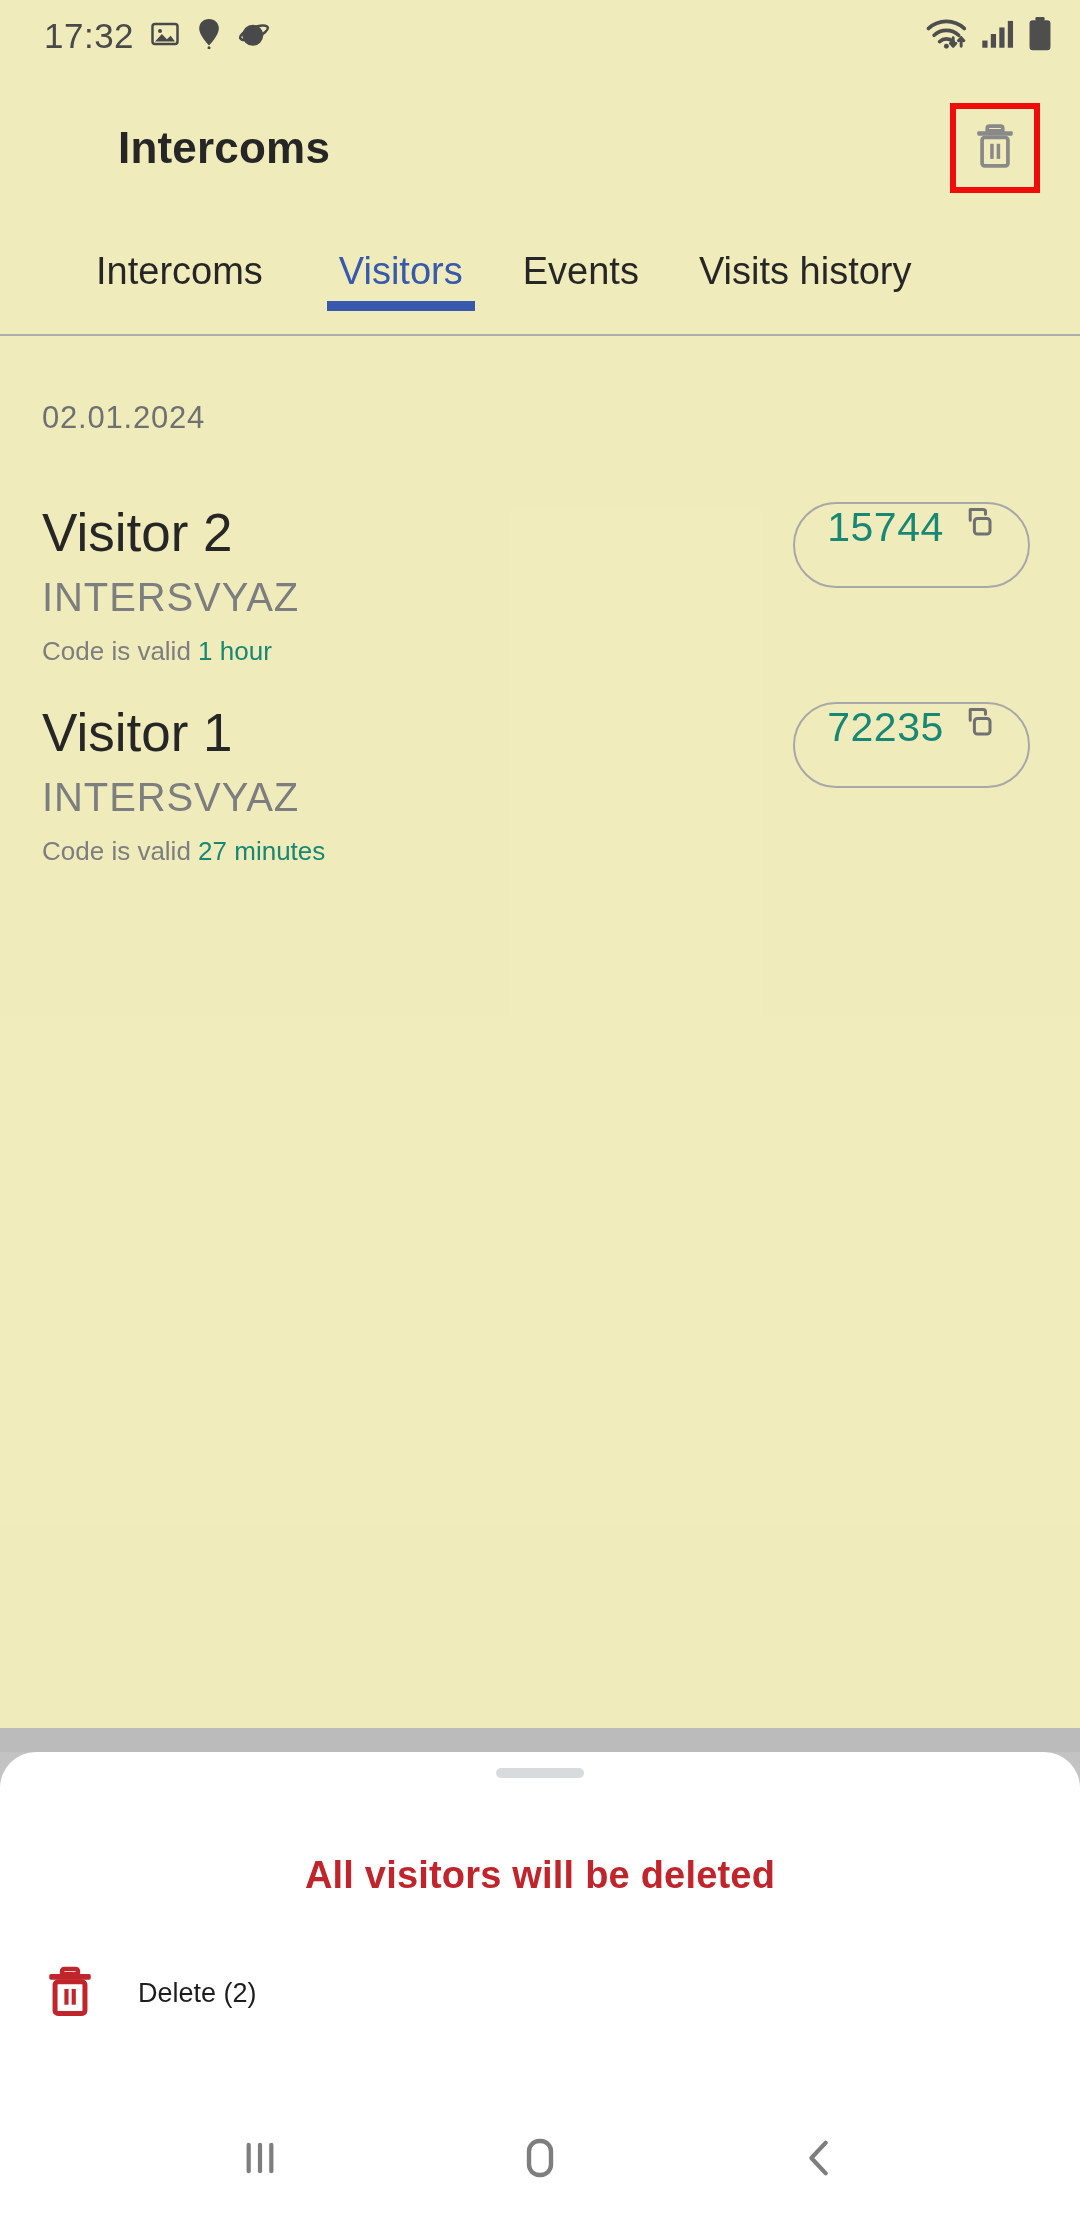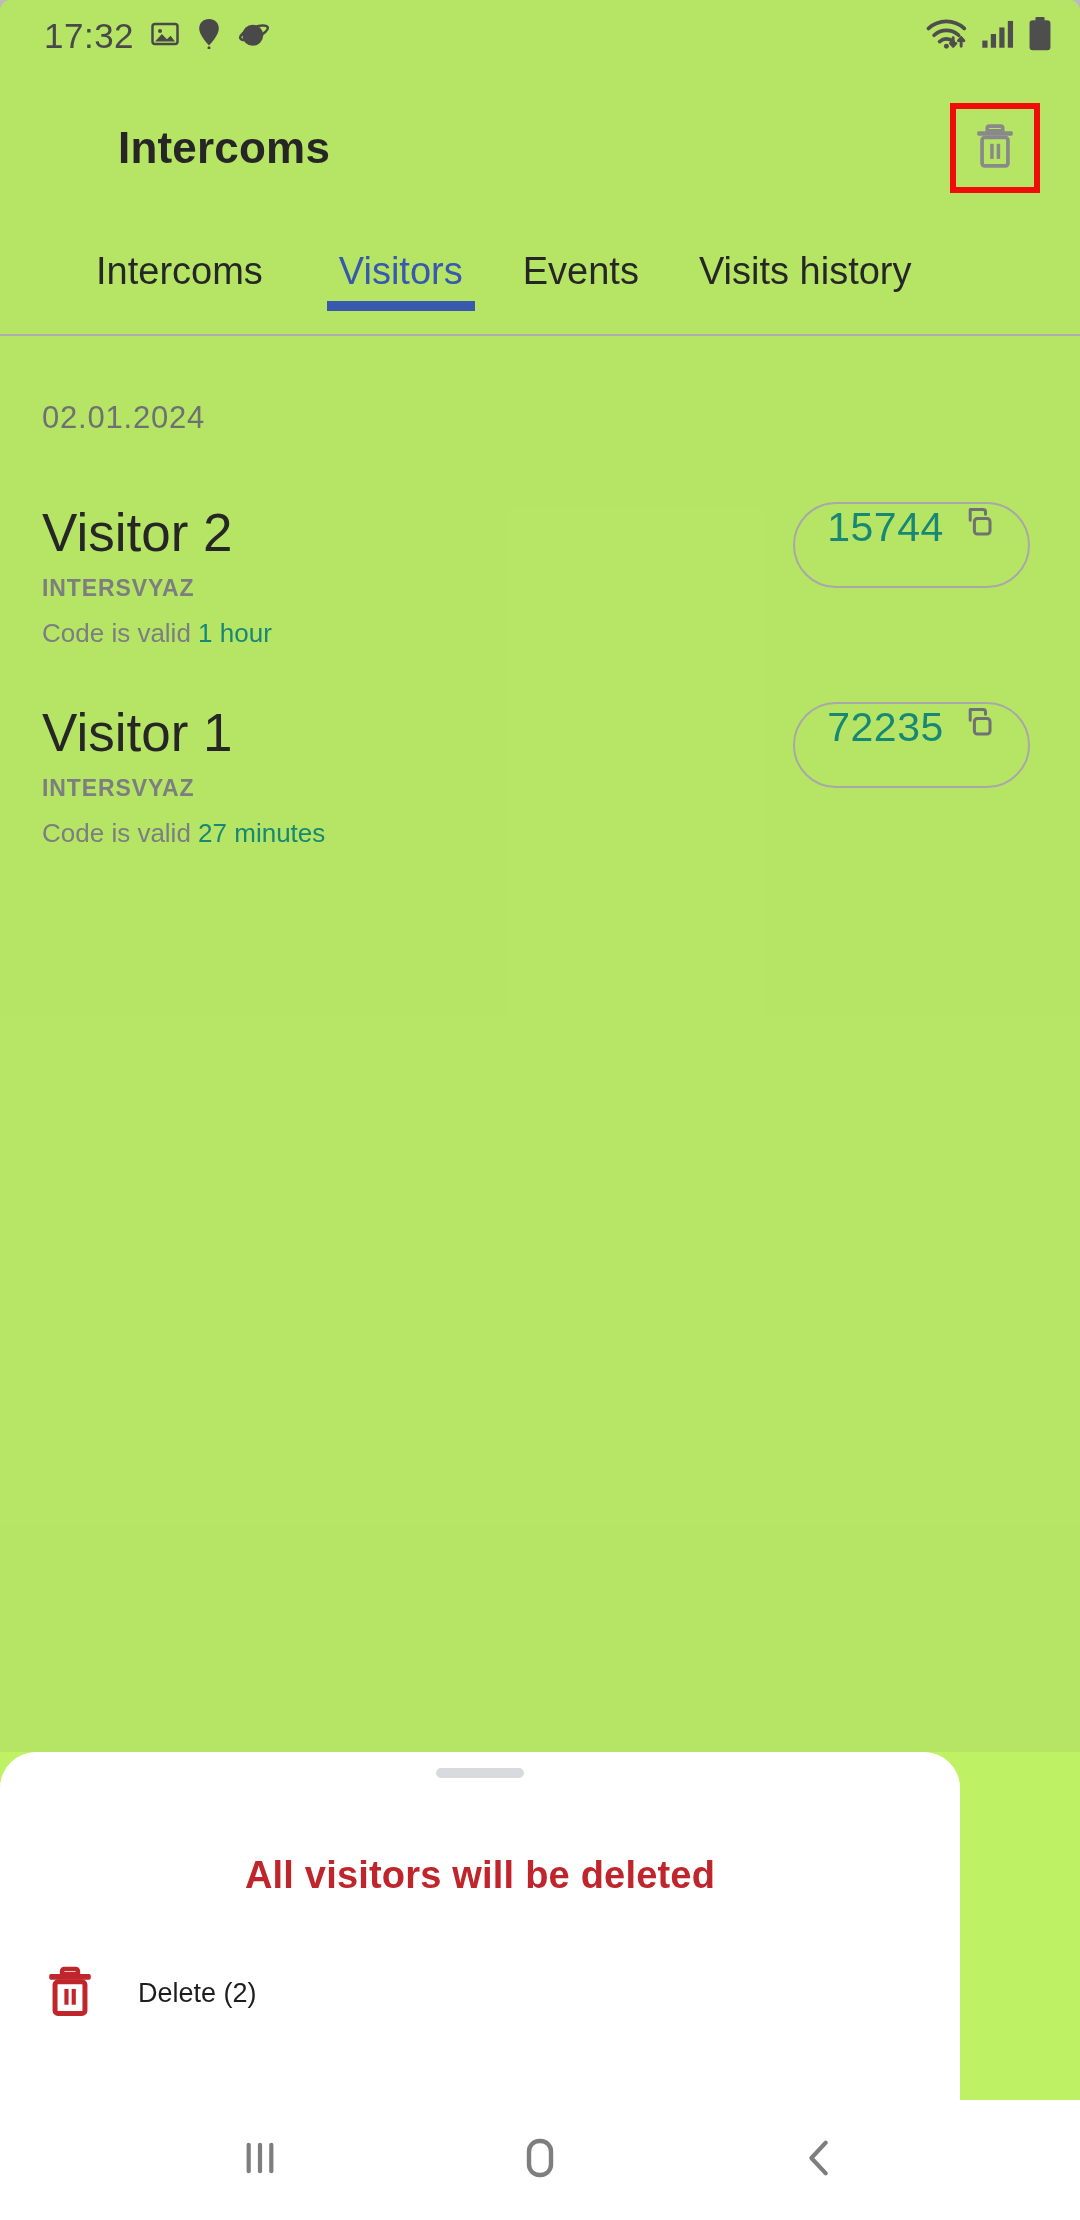--- a/index.html
+++ b/index.html
@@ -12,23 +12,22 @@
     font-family: "Liberation Sans", sans-serif;
     background: #c3c3c3;
     position: relative;
   }
 
   
   #app-layer {
     position: absolute;
     left: 0; top: 0;
     width: 1080px;
-    height: 2220px;
-    background: #bef264;
-    border-radius: 11px;
+    height: 1728px;
+    background: #fef9c3;
   }
 
   
   #status-bar {
     position: absolute;
     left: 0; top: 0;
     width: 1080px; height: 72px;
     display: flex;
     align-items: center;
     padding: 0 28px 0 44px;
@@ -123,25 +122,24 @@
     height: 200px;
     padding: 0 50px 0 42px;
   }
   .visitor-name {
     font-size: 53px;
     color: #1d1d1d;
     line-height: 1;
     padding-top: 26px;
   }
   .visitor-org {
-    font-size: 23px;
+    font-size: 40px;
     color: #7d7f80;
     padding-top: 16px;
     letter-spacing: 0.9px;
-    font-weight: bold;
   }
   .visitor-valid {
     font-size: 26px;
     color: #7d7f80;
     padding-top: 16px;
   }
   .valid-time {
     color: #0e8a74;
   }
   .code-pill {
@@ -159,21 +157,21 @@
   .code-value {
     font-size: 41px;
     color: #0e8a74;
     letter-spacing: 0.5px;
   }
 
   
   #bottom-sheet {
     position: absolute;
     left: 0; top: 1752px;
-    width: 960px;
+    width: 1080px;
     height: 468px;
     background: #ffffff;
     border-radius: 36px 36px 0 0;
   }
   #sheet-handle {
     position: absolute;
     left: 50%;
     transform: translateX(-50%);
     top: 16px;
     width: 88px; height: 10px;

